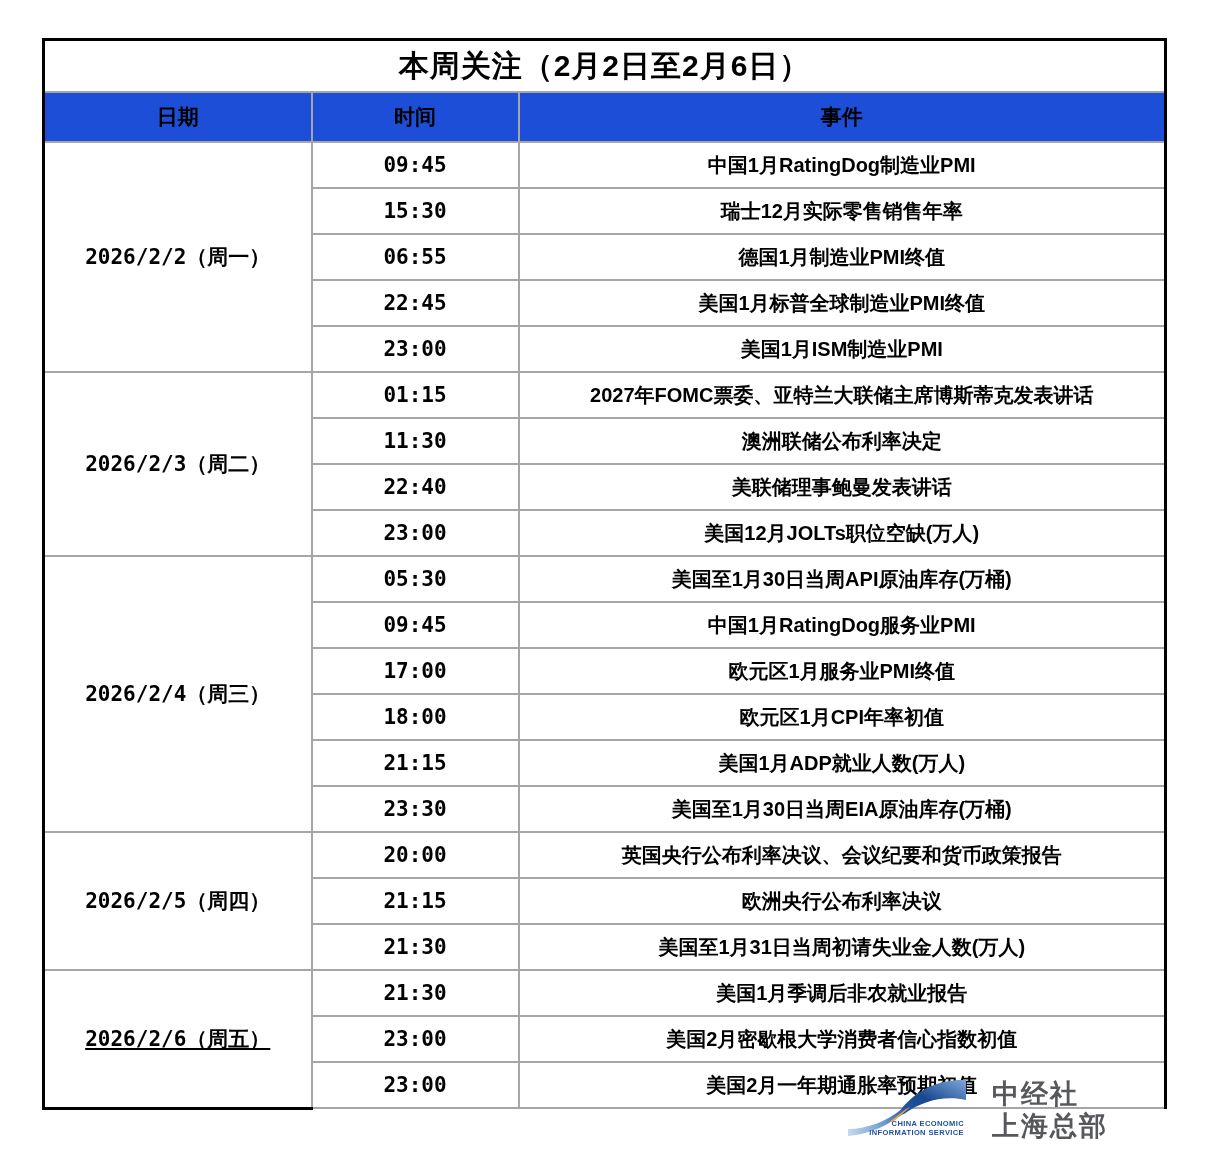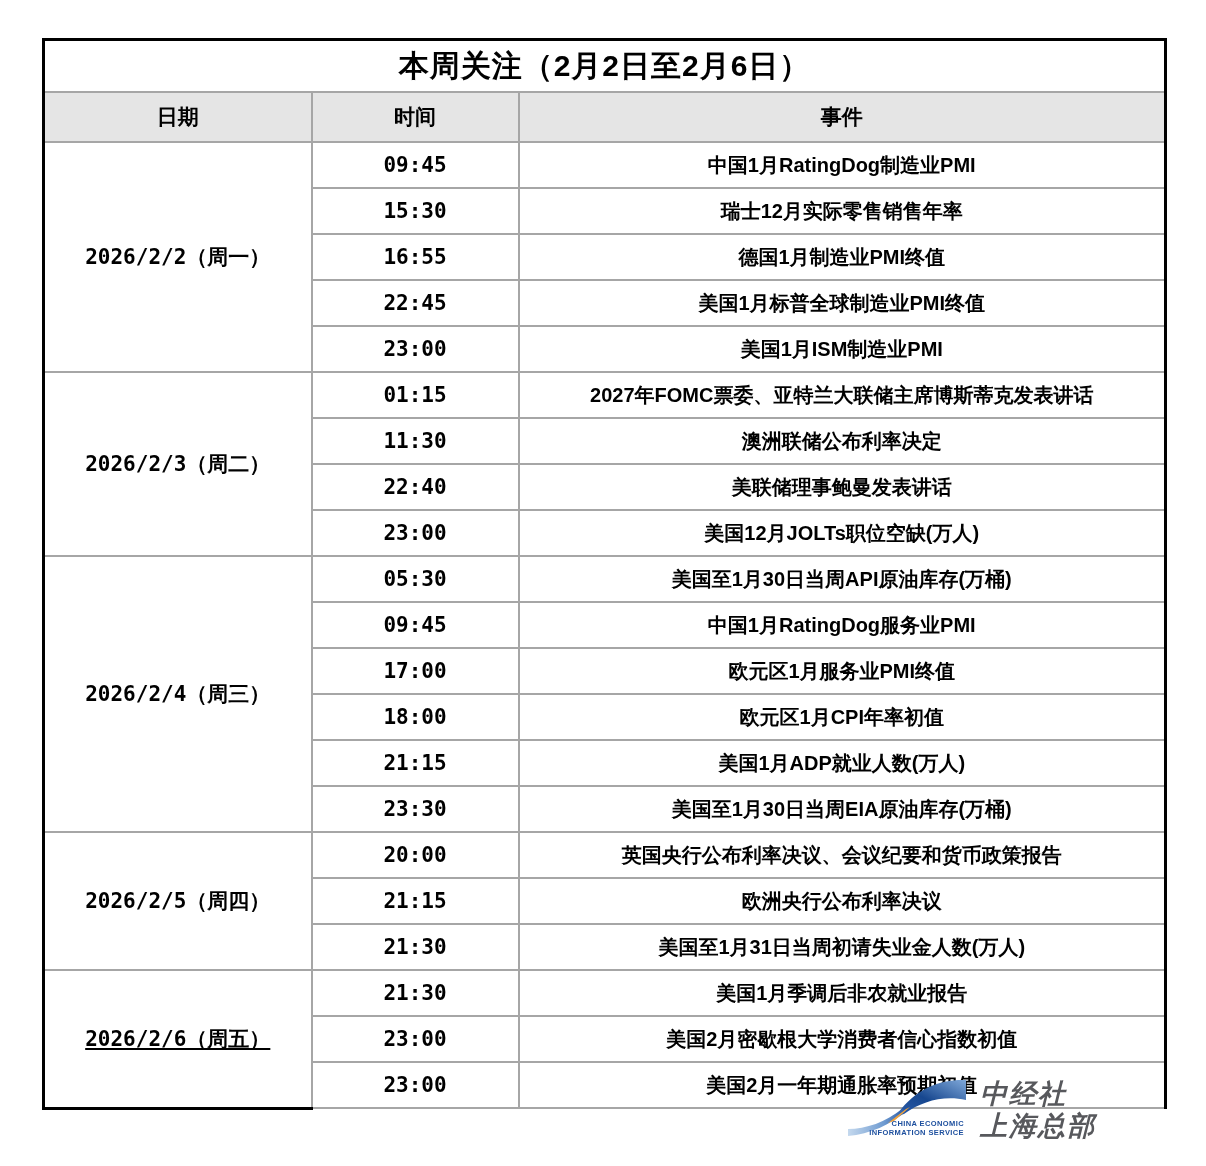--- a/index.html
+++ b/index.html
@@ -33,21 +33,21 @@
   }
   td.title-cell {
     height: 50px;
     font-size: 30px;
     letter-spacing: 1px;
     background: #ffffff;
   }
   th.hdr {
     height: 48px;
     font-size: 21px;
-    background: #e5e5e5;
+    background: #1d4ed8;
     border-left-color: #dedcdc;
     border-right-color: #dedcdc;
     border-bottom-color: #a6a6a6;
   }
   td.date-cell {
     font-size: 21px;
     font-family: "DejaVu Sans Mono", "Liberation Sans", sans-serif;
     margin-top: 12px;
   }
   td.date-cell.last {
@@ -67,28 +67,27 @@
 
   .logo {
     position: absolute;
     left: 846px;
     top: 1078px;
     display: flex;
     align-items: center;
   }
   .logo svg { display: block; }
   .org {
-    margin-left: 12px;
+    margin-left: 24px;
     font-size: 27px;
     line-height: 32px;
     font-weight: bold;
     color: #57585c;
     letter-spacing: 2px;
     white-space: nowrap;
-    font-style: italic;
   }
 </style>
 </head>
 <body>
 
 <div class="page">
 
   <table class="cal">
     <colgroup>
       <col style="width:268px">
@@ -108,21 +107,21 @@
       <tr>
         <td class="date-cell" rowspan="5">2026/2/2（周一）</td>
         <td class="time-cell">09:45</td>
         <td class="event-cell">中国1月RatingDog制造业PMI</td>
       </tr>
       <tr>
         <td class="time-cell">15:30</td>
         <td class="event-cell">瑞士12月实际零售销售年率</td>
       </tr>
       <tr>
-        <td class="time-cell">16:55</td>
+        <td class="time-cell">06:55</td>
         <td class="event-cell">德国1月制造业PMI终值</td>
       </tr>
       <tr>
         <td class="time-cell">22:45</td>
         <td class="event-cell">美国1月标普全球制造业PMI终值</td>
       </tr>
       <tr>
         <td class="time-cell">23:00</td>
         <td class="event-cell">美国1月ISM制造业PMI</td>
       </tr>

